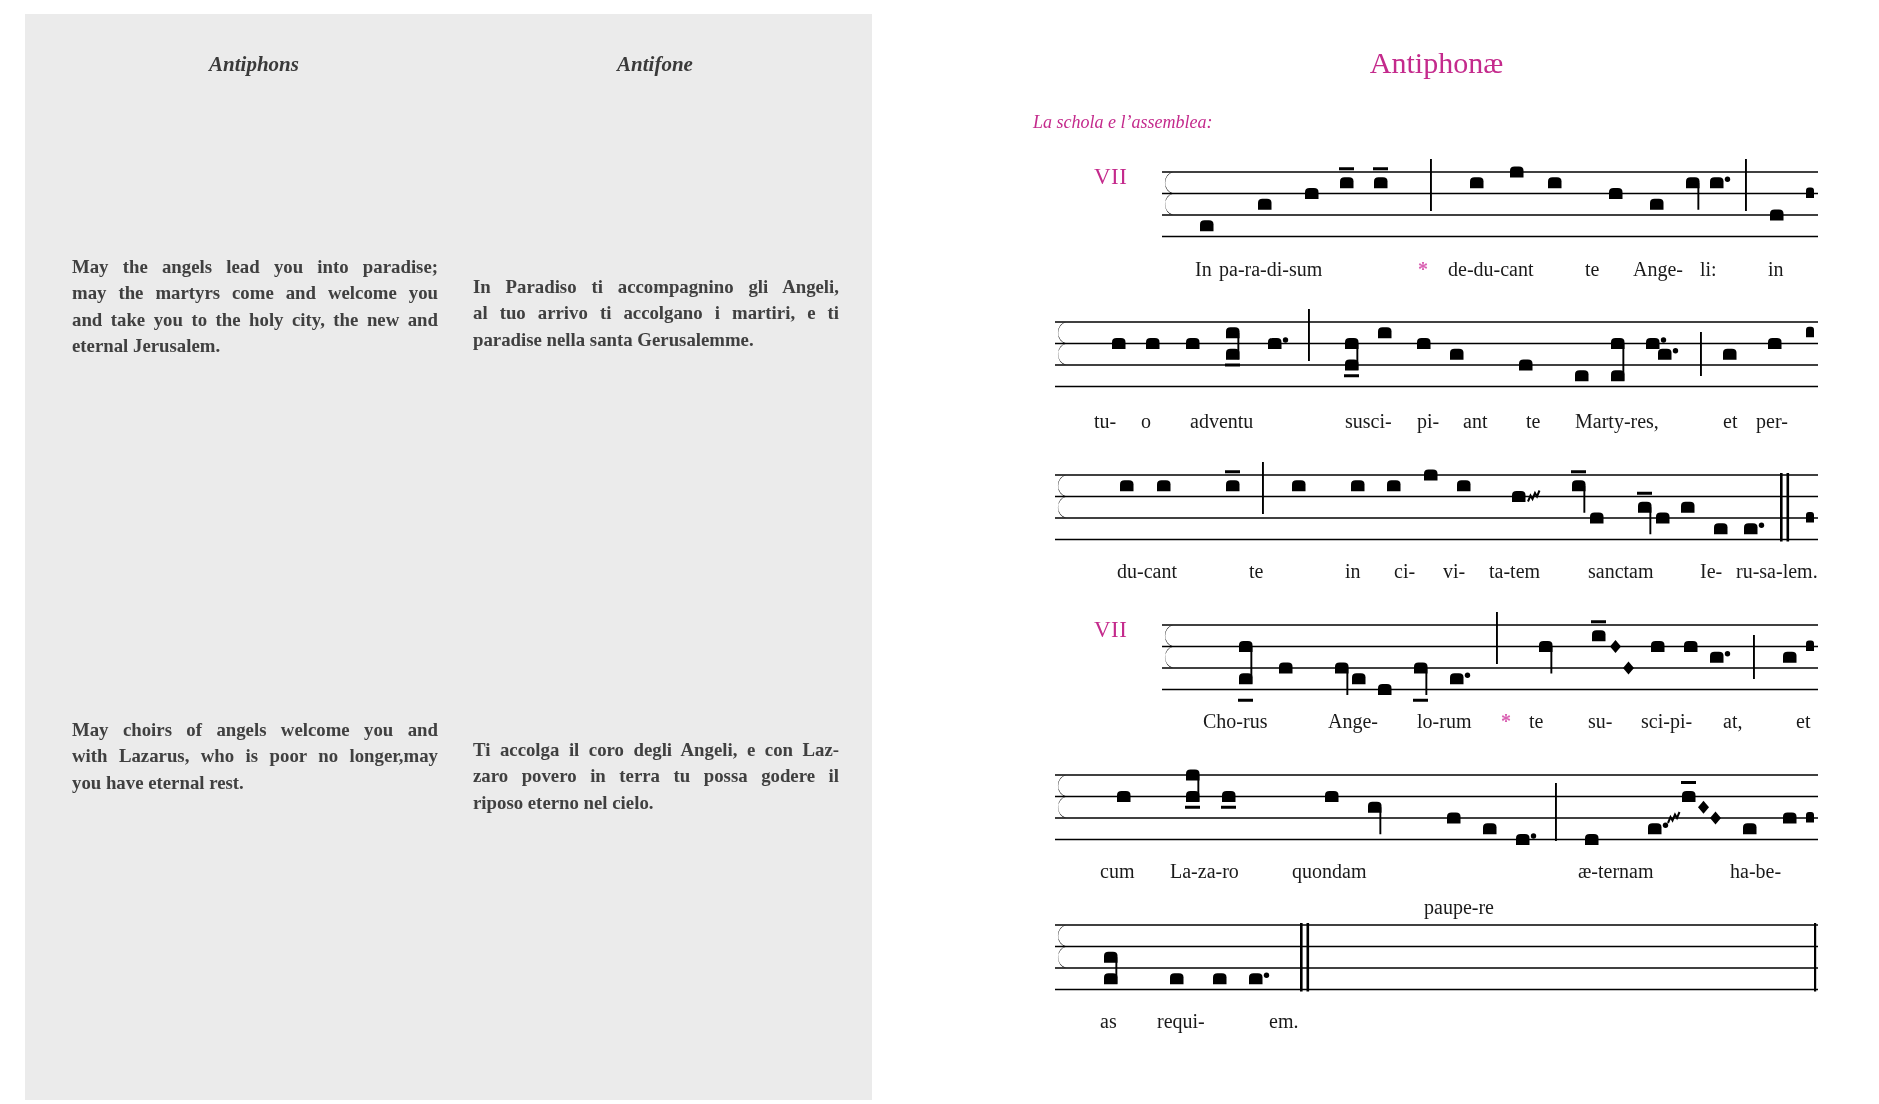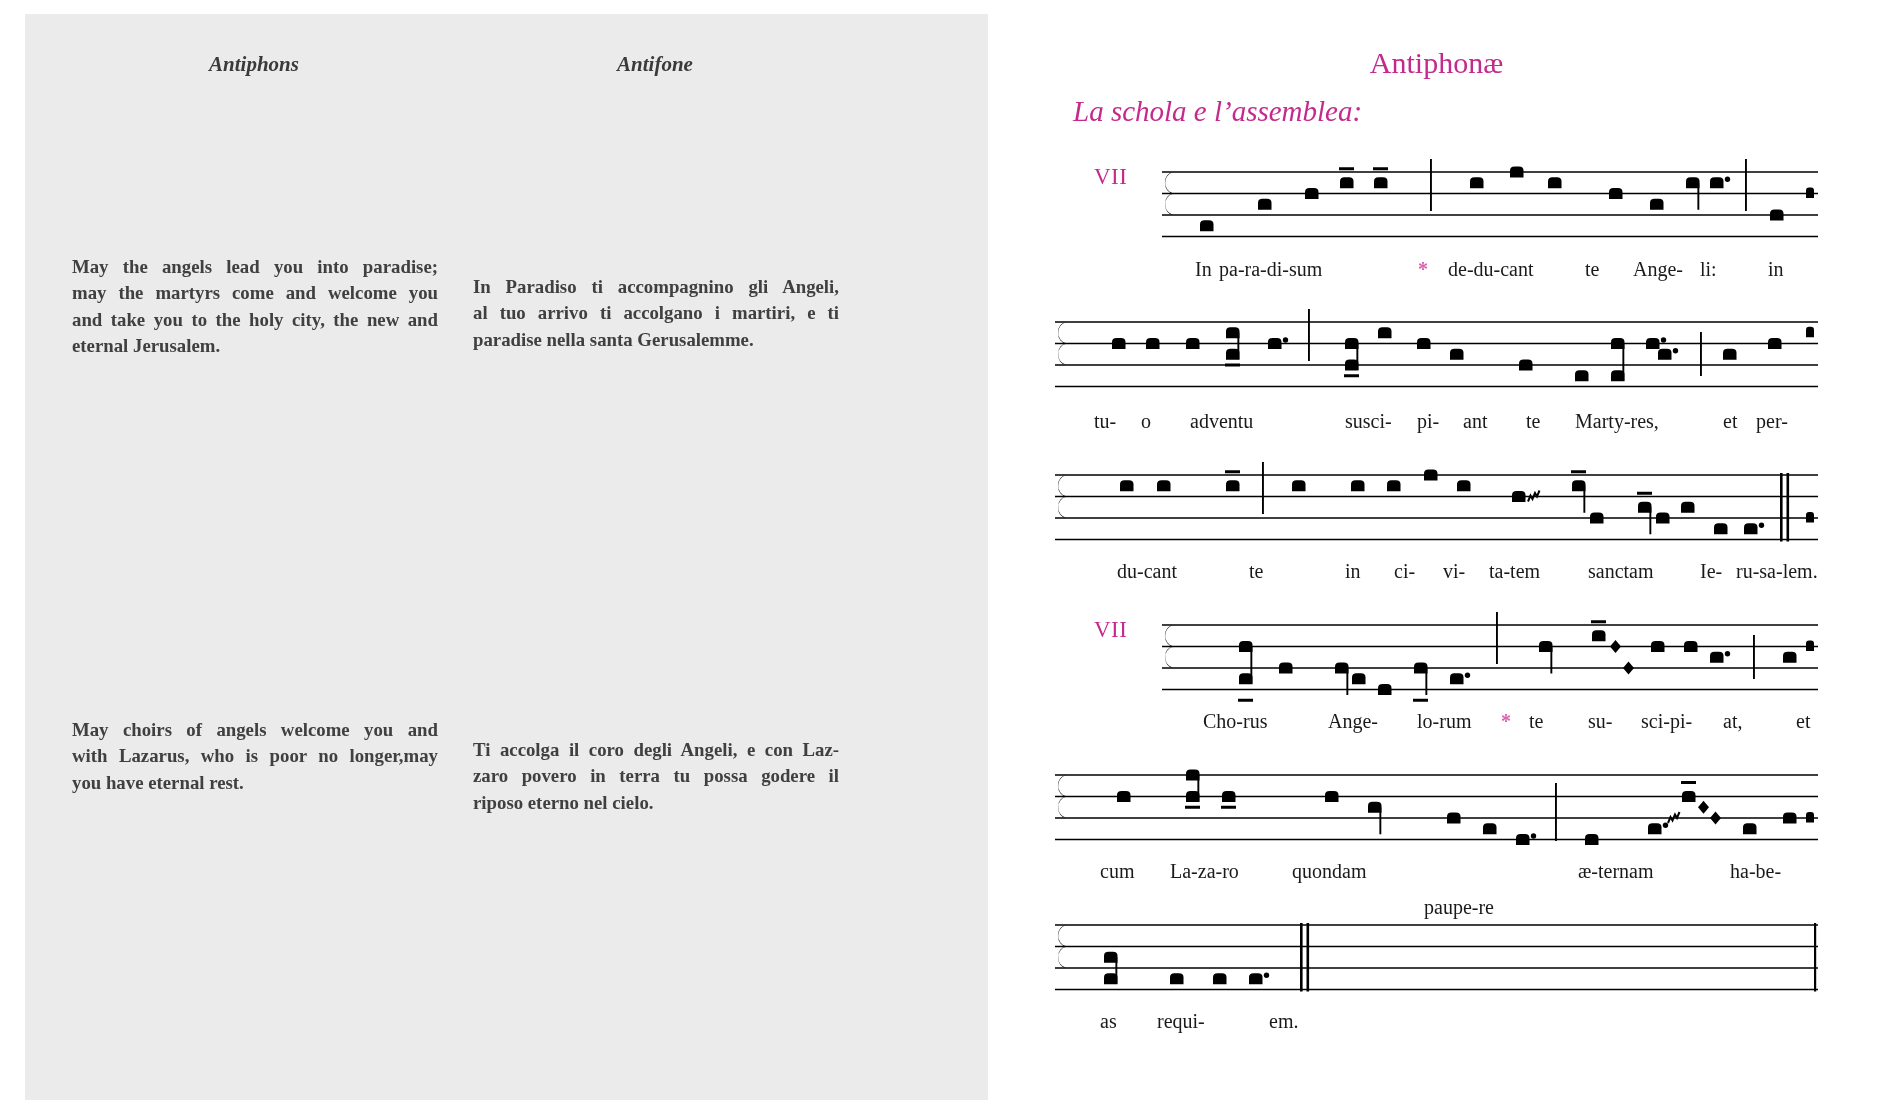--- a/index.html
+++ b/index.html
@@ -1,29 +1,29 @@
 <!DOCTYPE html>
 <html style="--accent: #c42a8c; --accent-light: #d95fb1; --panel: #ebebeb; --paper: #ffffff;"><head>
 <meta charset="utf-8">
 <style>
   html,body{margin:0;padding:0;background:#fff;}
   .page{position:relative;width:1879px;height:1104px;background:var(--paper,#fff);
         font-family:"Liberation Serif",serif;overflow:hidden;}
-  .gray-panel{position:absolute;left:25px;top:14px;width:963px;height:1086px;background:var(--panel,#ebebeb);}
+  .gray-panel{position:absolute;left:25px;top:14px;width:847px;height:1086px;background:var(--panel,#ebebeb);}
   .col-header{position:absolute;top:38px;width:364px;text-align:center;font-style:italic;
               font-size:21px;font-weight:600;color:#3a3a3a;}
   .hdr-en{left:47px;} .hdr-it{left:448px;}
   .tblock{position:absolute;width:366px;font-size:18.8px;line-height:26.4px;font-weight:bold;color:#404040;}
   .tb-en{left:47px;} .tb-it{left:448px;margin-top:20px;}
   .tb-1{top:240px;} .tb-2{top:703px;}
   .tblock .tline{text-align:justify;text-align-last:justify;}
   .tblock .tline.last{text-align-last:left;}
   .chant-title{position:absolute;left:1055px;top:46px;width:763px;text-align:center;
                font-size:30px;color:var(--accent,#c42a8c);}
-  .rubric{position:absolute;left:1033px;top:95px;font-size:29px;font-style:italic;color:var(--accent,#c42a8c);margin-left:40px;}
+  .rubric{position:absolute;left:1033px;top:112px;font-size:18px;font-style:italic;color:var(--accent,#c42a8c);}
   .mode-label{position:absolute;font-size:23px;letter-spacing:.5px;color:var(--accent,#c42a8c);}
   .syll{position:absolute;font-size:20px;color:#1a1a1a;white-space:pre;}
   .syll.accent{color:var(--accent-light,#d95fb1);font-weight:bold;}
   #music{position:absolute;left:0;top:0;}
 </style>
 </head>
 <body>
 
 <div class="page">
 

